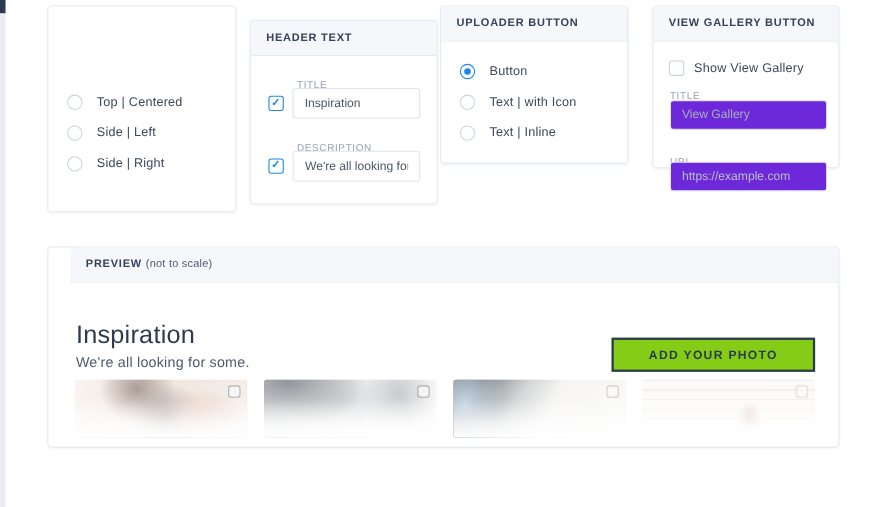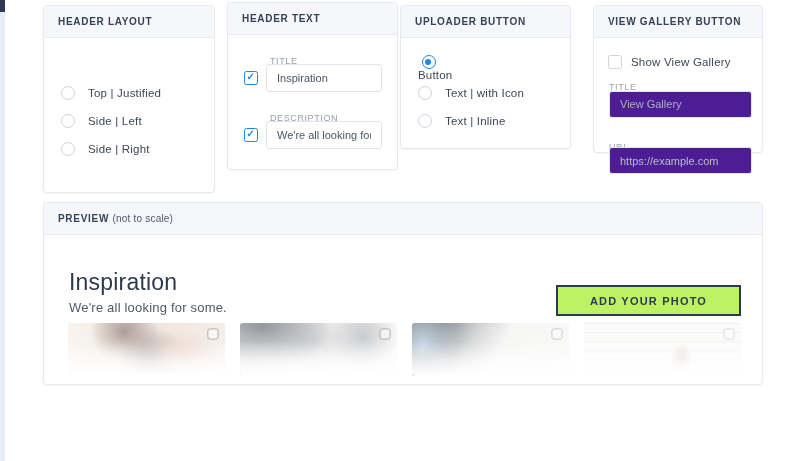--- a/index.html
+++ b/index.html
@@ -8,49 +8,49 @@
 
   
   .scroll-track { position:absolute; left:0; top:0; width:5px; height:461px; background:#e9ecf2; }
   .scroll-thumb { position:absolute; left:0; top:0; width:5px; height:12px; background:#2b3a52; }
 
   
   .card { position:absolute; background:#fff; border:1px solid #e6e9f0; border-radius:4px; box-shadow:0 1px 2px rgba(40,50,70,0.05); }
   .card-header { height:32px; line-height:31px; background:#f5f7fa; border-bottom:1px solid #e8ebf1; border-radius:4px 4px 0 0;
                  padding-left:14px; font-size:10px; font-weight:bold; letter-spacing:.7px; color:#35425b; text-transform:uppercase; }
   .card1 { left:43px; top:5px; width:172px; height:188px; }
-  .card2 { left:227px; top:2px; width:171px; height:168px; }
+  .card2 { left:227px; top:18px; width:171px; height:168px; }
   .card3 { left:400px; top:5px; width:171px; height:144px; }
   .card4 { left:593px; top:5px; width:170px; height:148px; }
 
   
   .radio-row { position:absolute; left:17px; display:flex; align-items:center; height:20px; cursor:pointer; }
   .radio { width:14px; height:14px; border-radius:50%; border:1.5px solid #ccd4de; background:#fff; margin-right:13px; position:relative; flex:none; }
   .radio.sel { border-color:#1e88e5; }
   .radio.sel::after { content:""; position:absolute; left:2.5px; top:2.5px; width:6px; height:6px; border-radius:50%; background:#1e88e5; }
   .radio-label { font-size:11.5px; color:#3c4858; letter-spacing:.2px; white-space:nowrap; }
 
   
   .checkbox { width:14px; height:14px; border:1.5px solid #1e88e5; border-radius:2.5px; background:#fff; position:relative; flex:none; }
   .checkbox.checked::after { content:"✓"; position:absolute; left:1.5px; top:-1px; font-size:10px; font-weight:bold; color:#1e88e5; }
   .checkbox.unchecked { border-color:#ccd4de; }
 
   
   .field-label { position:absolute; font-size:9px; font-weight:normal; letter-spacing:.6px; color:#97a0ae; text-transform:uppercase; }
   .text-input { position:absolute; border:1px solid #e0e4ec; border-radius:3px; background:#fff; font-family:"Liberation Sans", sans-serif;
                 font-size:11px; color:#4a5568; padding:0 10px; outline:none; }
-  .text-input.dim { background:#4c1d95; color:#a9b1bd; }
+  .text-input.dim { background:#6d28d9; color:#a9b1bd; }
   .text-input.dim::placeholder, .text-input::placeholder { color:#b8bfca; }
 
   
-  .preview-card { left:43px; top:202px; width:720px; height:183px; }
+  .preview-card { left:43px; top:224px; width:720px; height:183px;padding-left:20px; }
   .preview-note { font-weight:normal; font-size:10px; text-transform:none; letter-spacing:.2px; color:#4c5a70; }
   .gallery-title { position:absolute; left:25px; top:66px; font-size:23px; color:#2e3a4e; letter-spacing:.2px; }
   .gallery-desc { position:absolute; left:25px; top:97px; font-size:13px; color:#4e5a6b; letter-spacing:.2px; }
-  .add-photo-btn { position:absolute; left:512px; top:82px; width:185px; height:31px; background:#bef264; border:2px solid #2b3a52;
+  .add-photo-btn { position:absolute; left:512px; top:82px; width:185px; height:31px; background:#84cc16; border:2px solid #2b3a52;
                    font-family:"Liberation Sans", sans-serif; font-size:11px; font-weight:bold; letter-spacing:1.2px; color:#2b3a52;
                    text-align:center; cursor:pointer; }
 
   
   .thumb { position:absolute; top:120px; width:157px; height:53px; border-radius:3px; overflow:hidden; }
   .thumb .fade { position:absolute; inset:0; background:linear-gradient(to bottom, rgba(255,255,255,0.28) 0%, rgba(255,255,255,0.4) 35%, rgba(255,255,255,0.85) 75%, #fff 100%); }
   .thumb .cam { position:absolute; top:5px; right:6px; width:12px; height:12px; opacity:.85; }
   .t1 { left:24px;  background:
         radial-gradient(ellipse 55px 35px at 72% 60%, rgba(224,186,166,0.95), rgba(224,186,166,0) 72%),
         radial-gradient(ellipse 48px 42px at 36% 18%, rgba(118,94,86,0.9), rgba(118,94,86,0) 72%),
@@ -73,24 +73,23 @@
 </head>
 <body>
 
 <div class="page">
 
   <div class="scroll-track">
     <div class="scroll-thumb"></div>
   </div>
 
   <div class="card card1">
-    <div class="card-header">HEADER LAYOUT</div>
     <div class="radio-row" style="top:77px;">
       <span class="radio"></span>
-      <span class="radio-label">Top | Justified</span>
+      <span class="radio-label">Top | Centered</span>
     </div>
     <div class="radio-row" style="top:105px;">
       <span class="radio"></span>
       <span class="radio-label">Side | Left</span>
     </div>
     <div class="radio-row" style="top:133px;">
       <span class="radio"></span>
       <span class="radio-label">Side | Right</span>
     </div>
   </div>
@@ -100,21 +99,21 @@
     <div class="field-label" style="left:42px; top:53px;">TITLE</div>
     <div class="checkbox checked" style="position:absolute; left:16px; top:68px;"></div>
     <input class="text-input" style="left: 38px; top: 61px; width: 116px; height: 28px;" value="Inspiration">
     <div class="field-label" style="left:42px; top:110px;">DESCRIPTION</div>
     <div class="checkbox checked" style="position:absolute; left:16px; top:125px;"></div>
     <input class="text-input" style="left: 38px; top: 118px; width: 116px; height: 28px;" value="We're all looking for">
   </div>
 
   <div class="card card3">
     <div class="card-header">UPLOADER BUTTON</div>
-    <div class="radio-row" style="top:49px;flex-direction:column;">
+    <div class="radio-row" style="top:49px;">
       <span class="radio sel"></span>
       <span class="radio-label">Button</span>
     </div>
     <div class="radio-row" style="top:105px;">
       <span class="radio"></span>
       <span class="radio-label">Text | Inline</span>
     </div>
     <div class="radio-row" style="top:77px;">
       <span class="radio"></span>
       <span class="radio-label">Text | with Icon</span>

